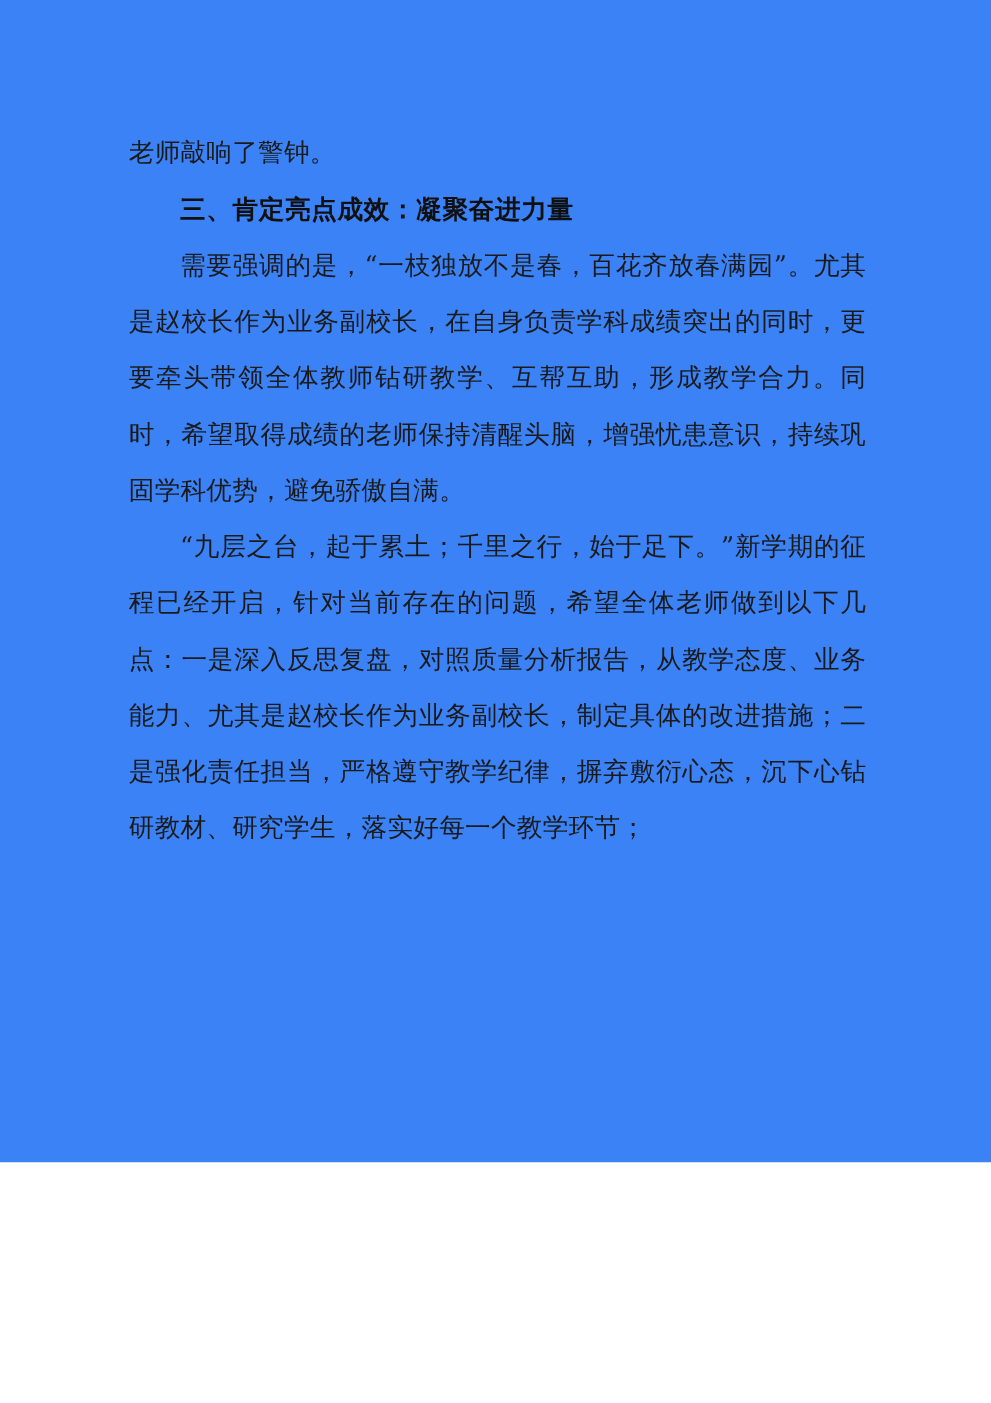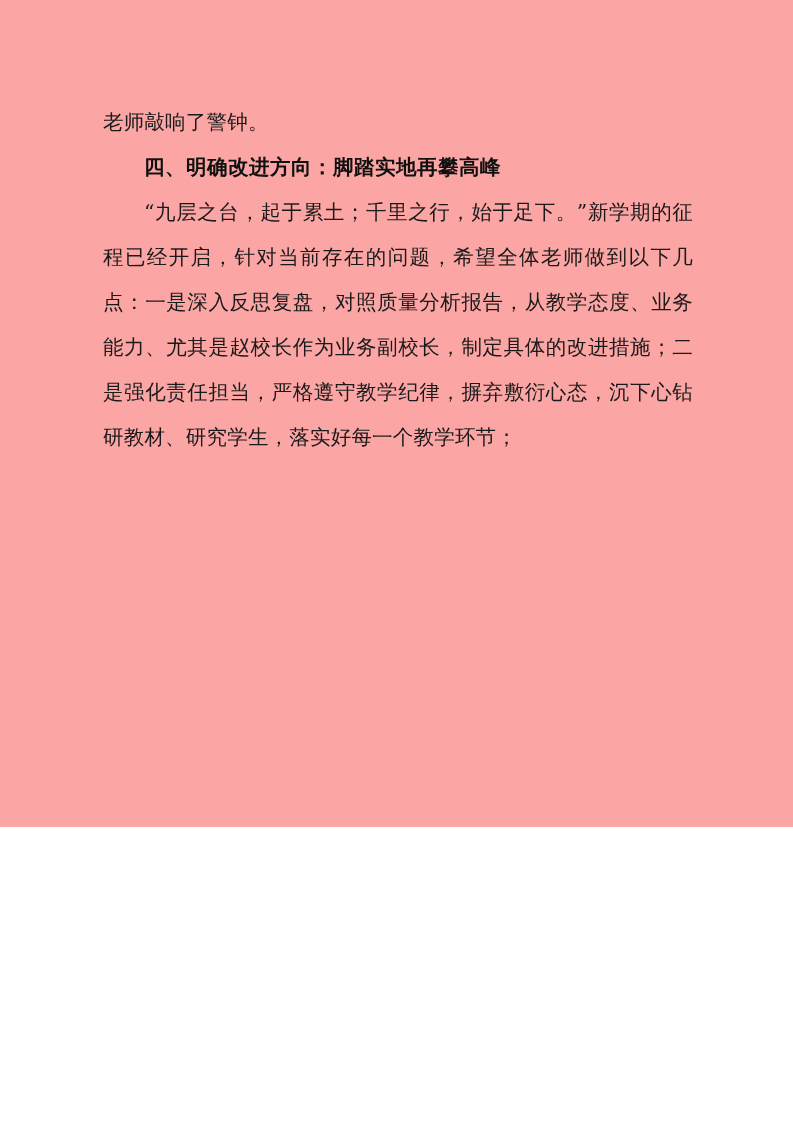--- a/index.html
+++ b/index.html
@@ -3,22 +3,22 @@
 <meta charset="utf-8">
 <style>
   html, body {
     margin: 0;
     padding: 0;
     background: #ffffff;
   }
   .page {
     position: relative;
     width: 793px;
-    height: 827px;
-    background: #fca5a5;
+    height: 930px;
+    background: #3b82f6;
     box-sizing: border-box;
     overflow: hidden;
   }
   .content {
     position: absolute;
     left: 103px;
     top: 100px;
     width: 590px;
   }
   .para {
@@ -64,24 +64,25 @@
   }
 </style>
 </head>
 <body>
 
 <div class="page">
   <div class="content">
 
     <p class="para first-line-cont">老师敲响了警钟。</p>
 
+    <p class="heading">三、肯定亮点成效：凝聚奋进力量</p>
 
 
+    <p class="para indent">需要强调的是，“一枝独放不是春，百花齐放春满园”。尤其是赵校长作为业务副校长，在自身负责学科成绩突出的同时，更要牵头带领全体教师钻研教学、互帮互助，形成教学合力。同时，希望取得成绩的老师保持清醒头脑，增强忧患意识，持续巩固学科优势，避免骄傲自满。</p>
 
-    <p class="heading">四、明确改进方向：脚踏实地再攀高峰</p>
 
     <p class="para indent">
       <span>“九层之台，起于累土；千里之行，始于足下。”新学期的征程已经开启，针对当前存在的问题，希望全体老师做到以下几点：</span><span class="bold-inline">一是深入反思复盘</span><span>，对照质量分析报告，从教学态度、业务能力、尤其是赵校长作为业务副校长，制定具体的改进措施；</span><span class="bold-inline">二是强化责任担当</span><span>，严格遵守教学纪律，摒弃敷衍心态，沉下心钻研教材、研究学生，落实好每一个教学环节；</span>
     </p>
 
   </div>
 
   <div class="footer">— 3 —</div>
 </div>
 

